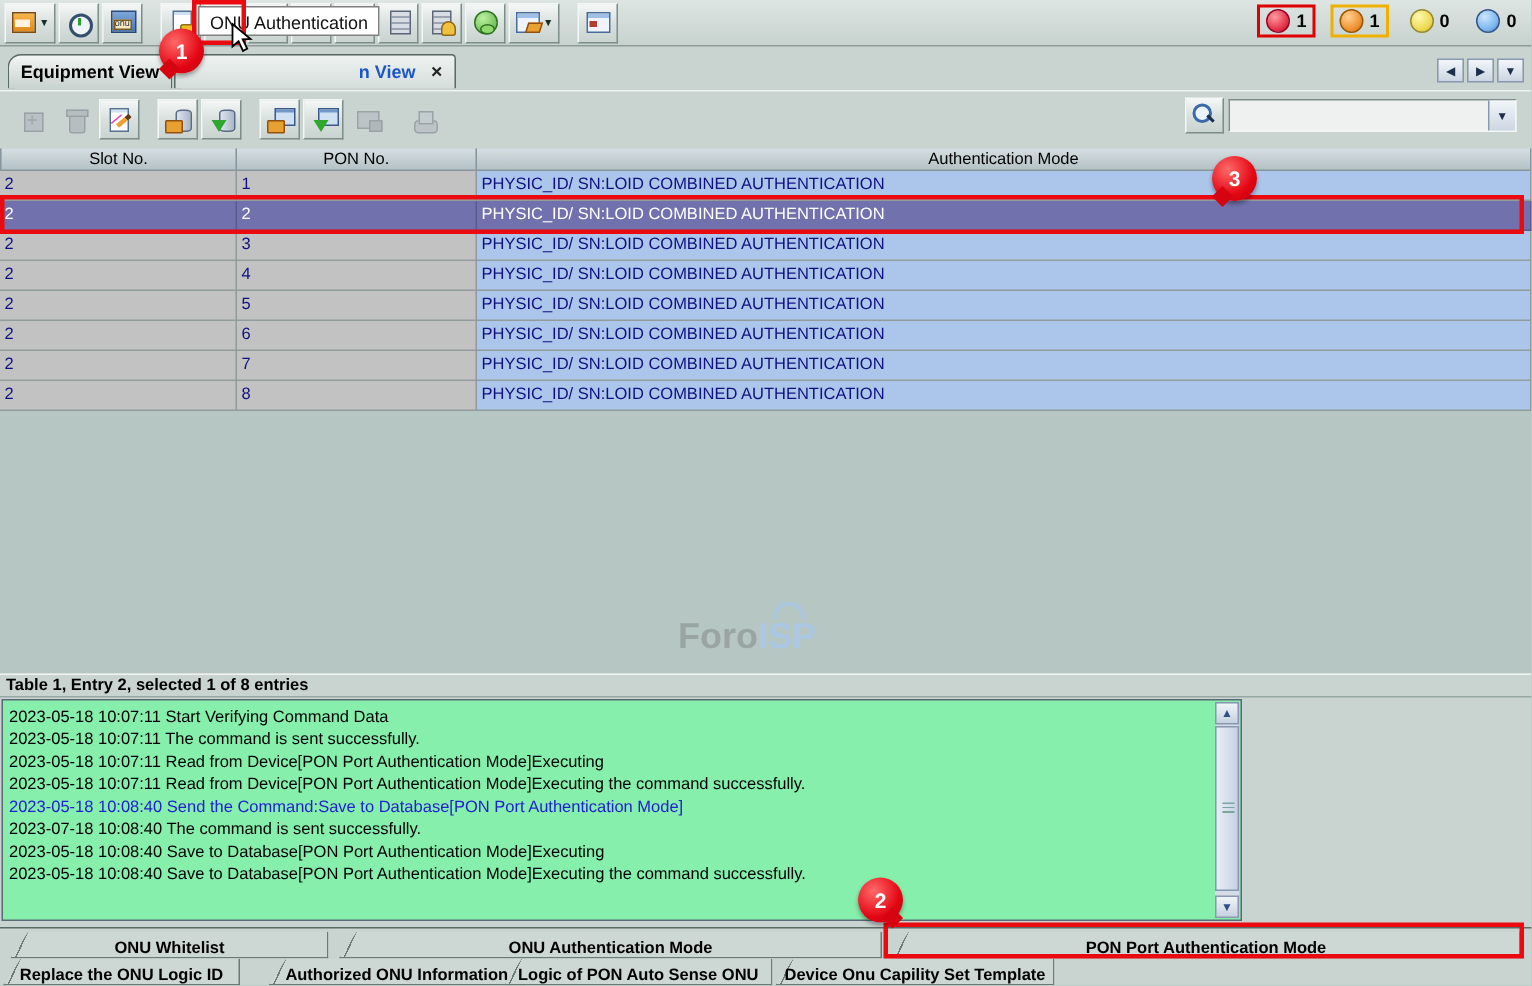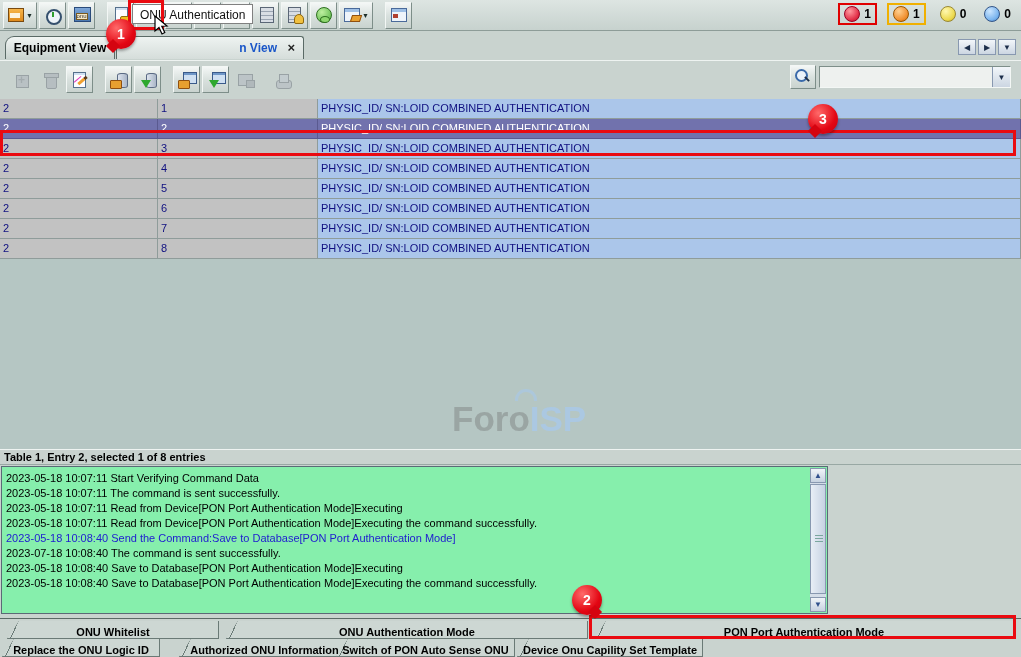--- a/index.html
+++ b/index.html
@@ -117,21 +117,21 @@
   .th:first-child { border-left:1px solid #87969c; }
   .w1 { width:158px; } .w2 { width:160px; } .w3 { width:703px; }
   .tr { display:flex; height:20px; }
   .td { line-height:19px; padding-left:3px; border-right:1px solid #8f9c9a; border-bottom:1px solid #8f9c9a;
     color:#101080; overflow:hidden; white-space:nowrap; }
   .c-gray { background:#c2c2c2; }
   .c-blue { background:#abc6ea; }
   .tr.sel .td { background:#7172ad; color:#ffffff; border-right-color:#5a5a90; border-bottom-color:#5a5a90; }
 
   
-  #watermark { position:absolute; left:452px; top:300px; font-size:35px; font-weight:bold; letter-spacing:0;text-align:right; }
+  #watermark { position:absolute; left:452px; top:312px; font-size:24px; font-weight:bold; letter-spacing:0;text-align:right; }
   #watermark .wm-gray { color:#9aa5a3; }
   #watermark .wm-blue { color:#abc8e2; }
   #wm-arc { position:absolute; left:63px; top:-10px; width:22px; height:12px; border:3px solid #abc8e2;
     border-bottom:none; border-radius:12px 12px 0 0; opacity:.8; }
 
   
   #statusbar { position:absolute; left:0; top:449px; width:1021px; height:16px; background:#c9d3cf;
     border-top:1px solid #eef3f1; border-bottom:1px solid #98a8a4; font-weight:bold; line-height:15px; padding-left:4px; }
   #logpanel { position:absolute; left:1px; top:466px; width:827px; height:148px; background:#86efac;
     border:1px solid #5a6a76; }
@@ -317,20 +317,25 @@
   </div>
   <div id="combo">
     <input value="" style="">
     <div id="combo-arrow">
       <span>▼</span>
     </div>
   </div>
 </div>
 
 <div id="content">
+  <div id="thead">
+    <div class="th w1">Slot No.</div>
+    <div class="th w2">PON No.</div>
+    <div class="th w3">Authentication Mode</div>
+  </div>
   <div class="tr">
     <div class="td w1 c-gray">2</div>
     <div class="td w2 c-gray">1</div>
     <div class="td w3 c-blue">PHYSIC_ID/ SN:LOID COMBINED AUTHENTICATION</div>
   </div>
   <div class="tr sel">
     <div class="td w1">2</div>
     <div class="td w2">2</div>
     <div class="td w3">PHYSIC_ID/ SN:LOID COMBINED AUTHENTICATION</div>
   </div>
@@ -407,21 +412,21 @@
 <div class="btab btrow1" id="bt-pp">
   <span>PON Port Authentication Mode</span>
 </div>
 <div class="btab btrow2" id="bt-r1">
   <span>Replace the ONU Logic ID</span>
 </div>
 <div class="btab btrow2" id="bt-r2">
   <span>Authorized ONU Information</span>
 </div>
 <div class="btab btrow2" id="bt-r3">
-  <span>Switch of PON Auto Sense ONU</span>
+  <span>Logic of PON Auto Sense ONU</span>
 </div>
 <div class="btab btrow2" id="bt-r4">
   <span>Device Onu Capility Set Template</span>
 </div>
 
 <div class="redbox" id="rb-icon"></div>
 <div class="redbox" id="rb-row"></div>
 <div class="redbox" id="rb-tab"></div>
 <div class="badge" id="badge-1">1</div>
 <div class="badge" id="badge-3">3</div>

